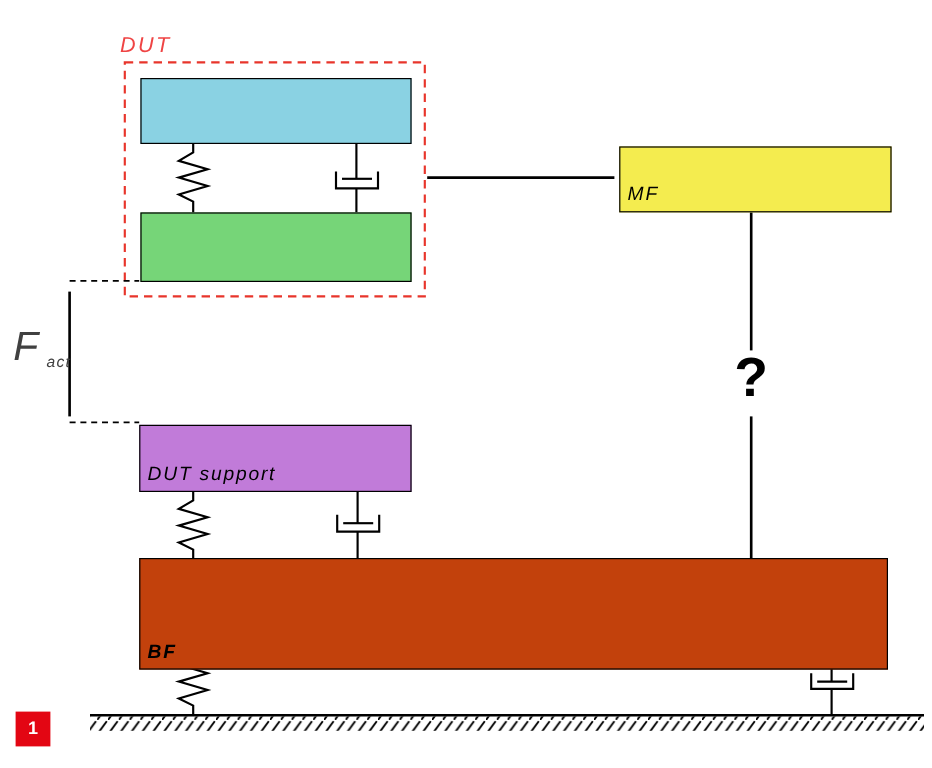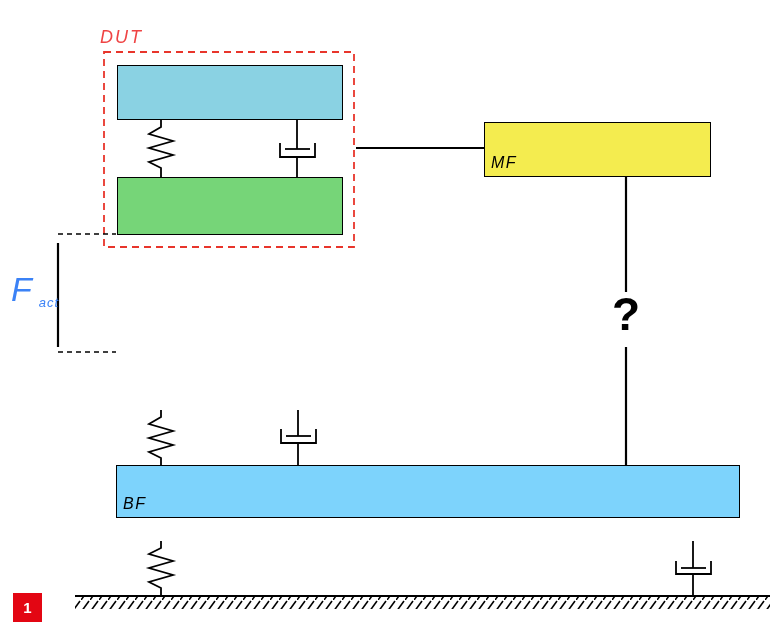--- a/index.html
+++ b/index.html
@@ -31,40 +31,40 @@
   .block-label {
     font-style: italic;
     font-size: 16px;
     color: #000000;
     letter-spacing: 1.5px;
     padding: 0 0 4px 6px;
     white-space: nowrap;
   }
   .dut-top    { left: 117px; top: 65px;  width: 226px; height: 55px; background: #8AD2E3; }
   .dut-bottom { left: 117px; top: 177px; width: 226px; height: 58px; background: #76D578; }
-  .mf-block   { left: 484px; top: 122px; width: 227px; height: 55px; background: #F4EC4F; }
+  .mf-block   { left: 516px; top: 122px; width: 227px; height: 55px; background: #F4EC4F; }
   .support-block { left: 116px; top: 354px; width: 227px; height: 56px; background: #C17BD9; }
-  .bf-block   { left: 116px; top: 465px; width: 624px; height: 53px; background: #7dd3fc; }
+  .bf-block   { left: 116px; top: 465px; width: 624px; height: 93px; background: #c2410c; font-weight: bold; }
 
   .dut-title {
     position: absolute;
     left: 100px;
     top: 27px;
     font-style: italic;
     font-size: 18px;
     letter-spacing: 2px;
     color: #ef4444;
     z-index: 3;
   }
   .fact-label {
     position: absolute;
     left: 11px;
     top: 272px;
     z-index: 3;
-    color: #3b82f6;
+    color: #404040;
     white-space: nowrap;
   }
   .fact-main {
     font-style: italic;
     font-size: 34px;
     line-height: 34px;
   }
   .fact-sub {
     font-style: italic;
     font-size: 13px;
@@ -154,20 +154,23 @@
     <rect x="75" y="597" width="695" height="12" fill="url(#hatch)" stroke="none"></rect>
   </svg>
 
   <div class="block dut-top"></div>
   <div class="block dut-bottom"></div>
 
   <div class="block mf-block">
     <span class="block-label">MF</span>
   </div>
 
+  <div class="block support-block">
+    <span class="block-label">DUT support</span>
+  </div>
 
   <div class="block bf-block">
     <span class="block-label">BF</span>
   </div>
 
   <div class="dut-title">DUT</div>
 
   <div class="fact-label">
     <span class="fact-main">F</span><span class="fact-sub">act</span>
   </div>

